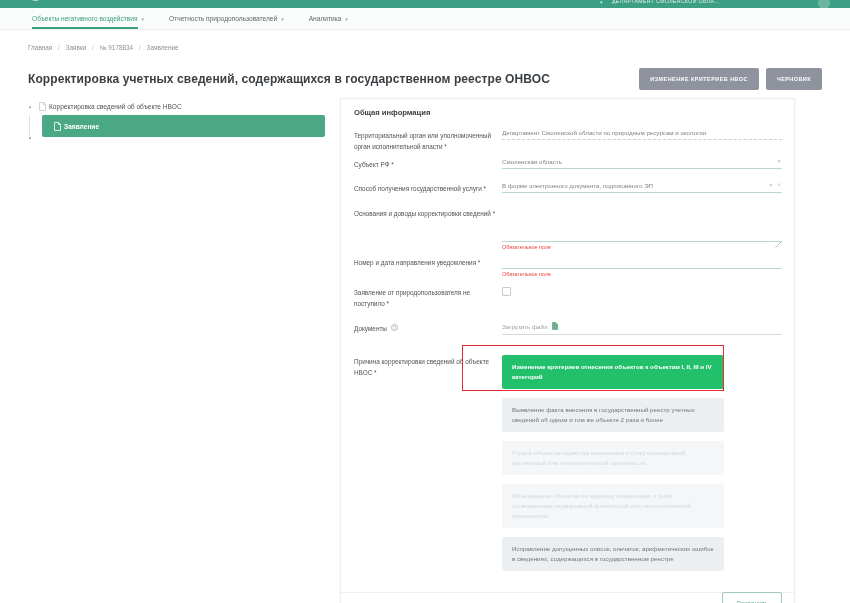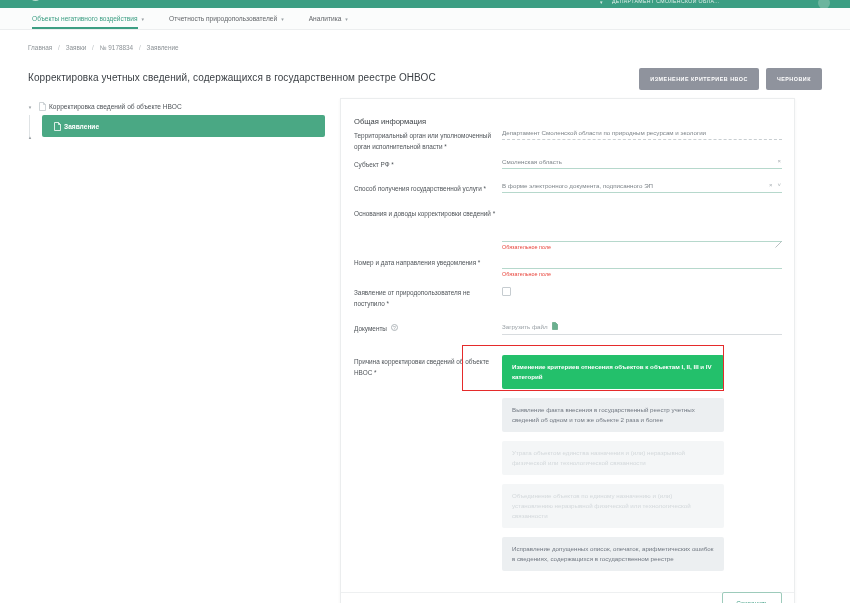--- a/index.html
+++ b/index.html
@@ -66,21 +66,21 @@
 
   .breadcrumb {
     position: absolute; left: 28px; top: 14px;
     font-size: 6.4px; color: #8c9296; white-space: nowrap;
   }
   .breadcrumb .crumb { color: #8c9296; cursor: pointer; }
   .breadcrumb .sep { color: #b7bcbf; margin: 0 4px; }
 
   .page-title {
     position: absolute; left: 28px; top: 42px;
-    font-size: 10px; font-weight: normal; color: #3a3f44;
+    font-size: 12px; font-weight: bold; color: #3a3f44;
     letter-spacing: .1px; white-space: nowrap;
   }
 
   .top-actions { position: absolute; right: 28px; top: 38px; display: flex; gap: 7px; }
   .btn-grey {
     background: #8f939d; color: #fff; border: none;
     font-size: 5.4px; font-weight: bold; letter-spacing: .5px;
     padding: 8px 11px; border-radius: 2px; cursor: pointer;
     font-family: "Liberation Sans", sans-serif; white-space: nowrap;
   }
@@ -117,22 +117,22 @@
   
   .card {
     position: absolute; left: 340px; top: 68px;
     width: 455px; height: 528px;
     background: #fff;
     border: 1px solid #ebedee;
     box-shadow: 0 1px 3px rgba(0,0,0,.05);
     overflow: hidden;
   }
   .card-title {
-    position: absolute; left: 13px; top: 18px;
-    font-size: 7.6px; font-weight: normal; color: #3a3f44;
+    position: absolute; left: 13px; top: 9px;
+    font-size: 7.6px; font-weight: bold; color: #3a3f44;
   }
 
   .form { position: absolute; left: 0; top: 30px; width: 455px; }
 
   .frow { position: relative; display: flex; padding: 0 14px 0 13px; }
   .flabel {
     width: 148px; flex: 0 0 148px;
     font-size: 6.4px; color: #4f5459; line-height: 10.5px;
     padding-top: 2px;
   }

